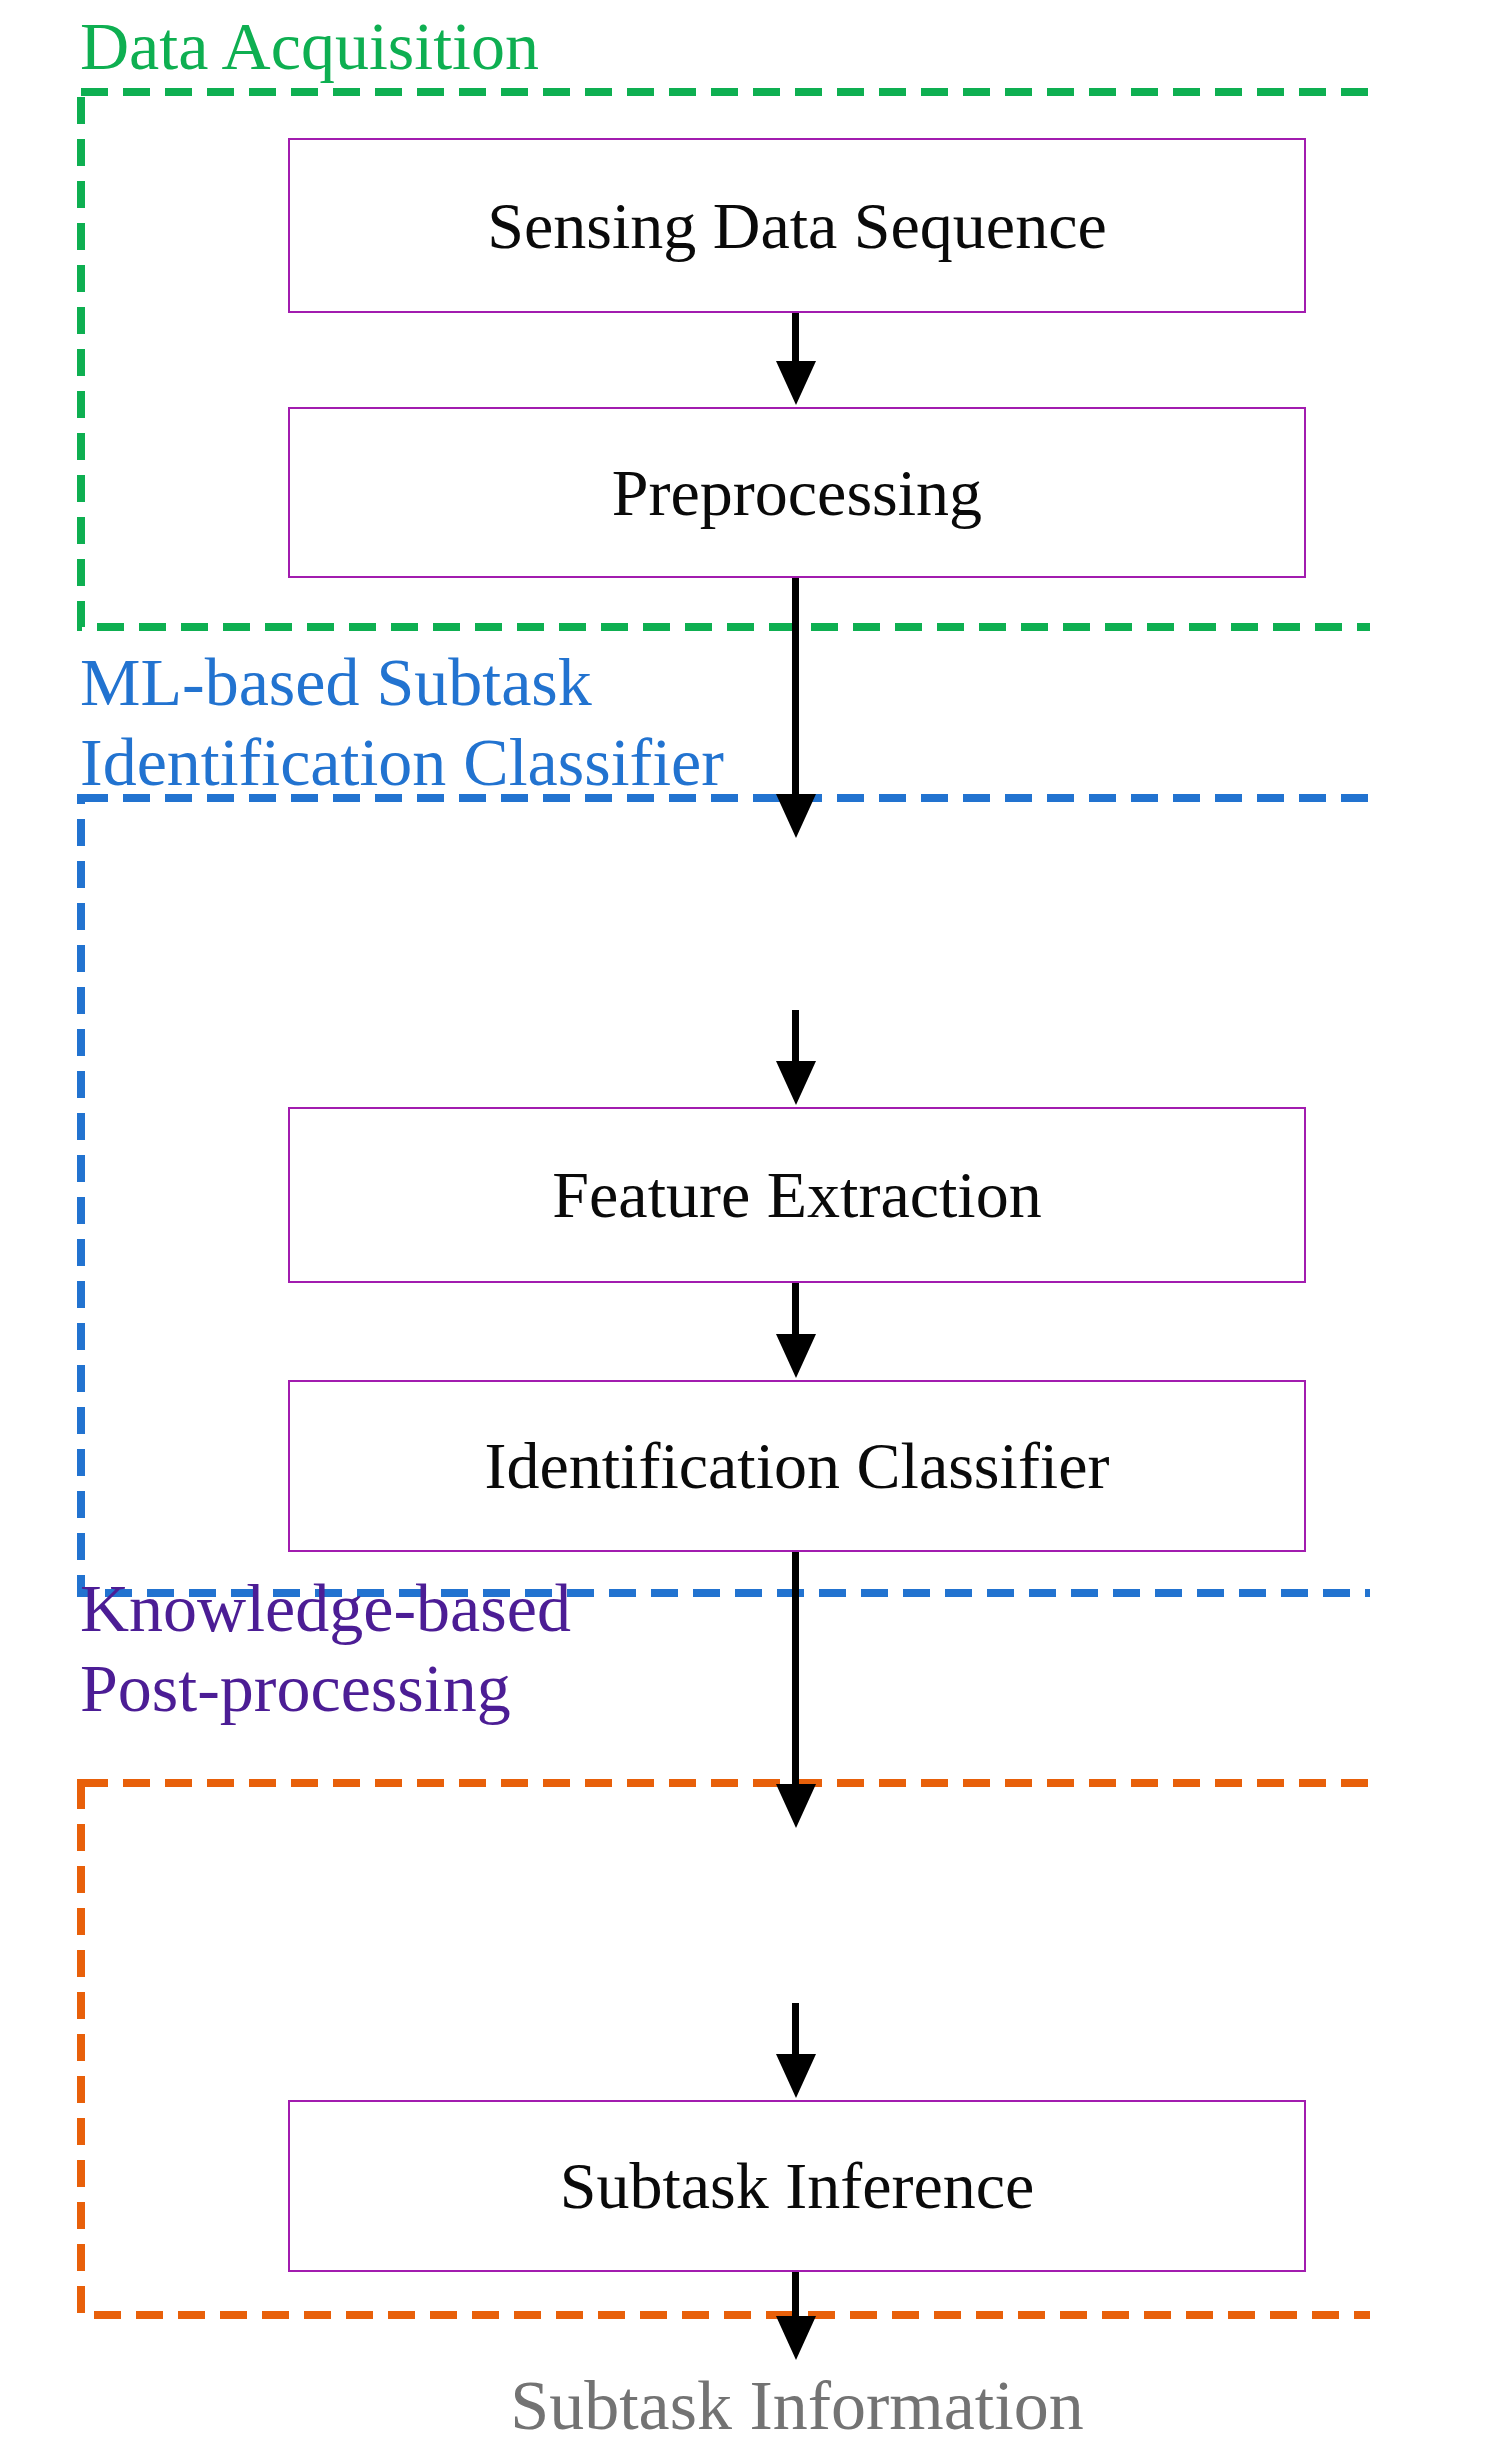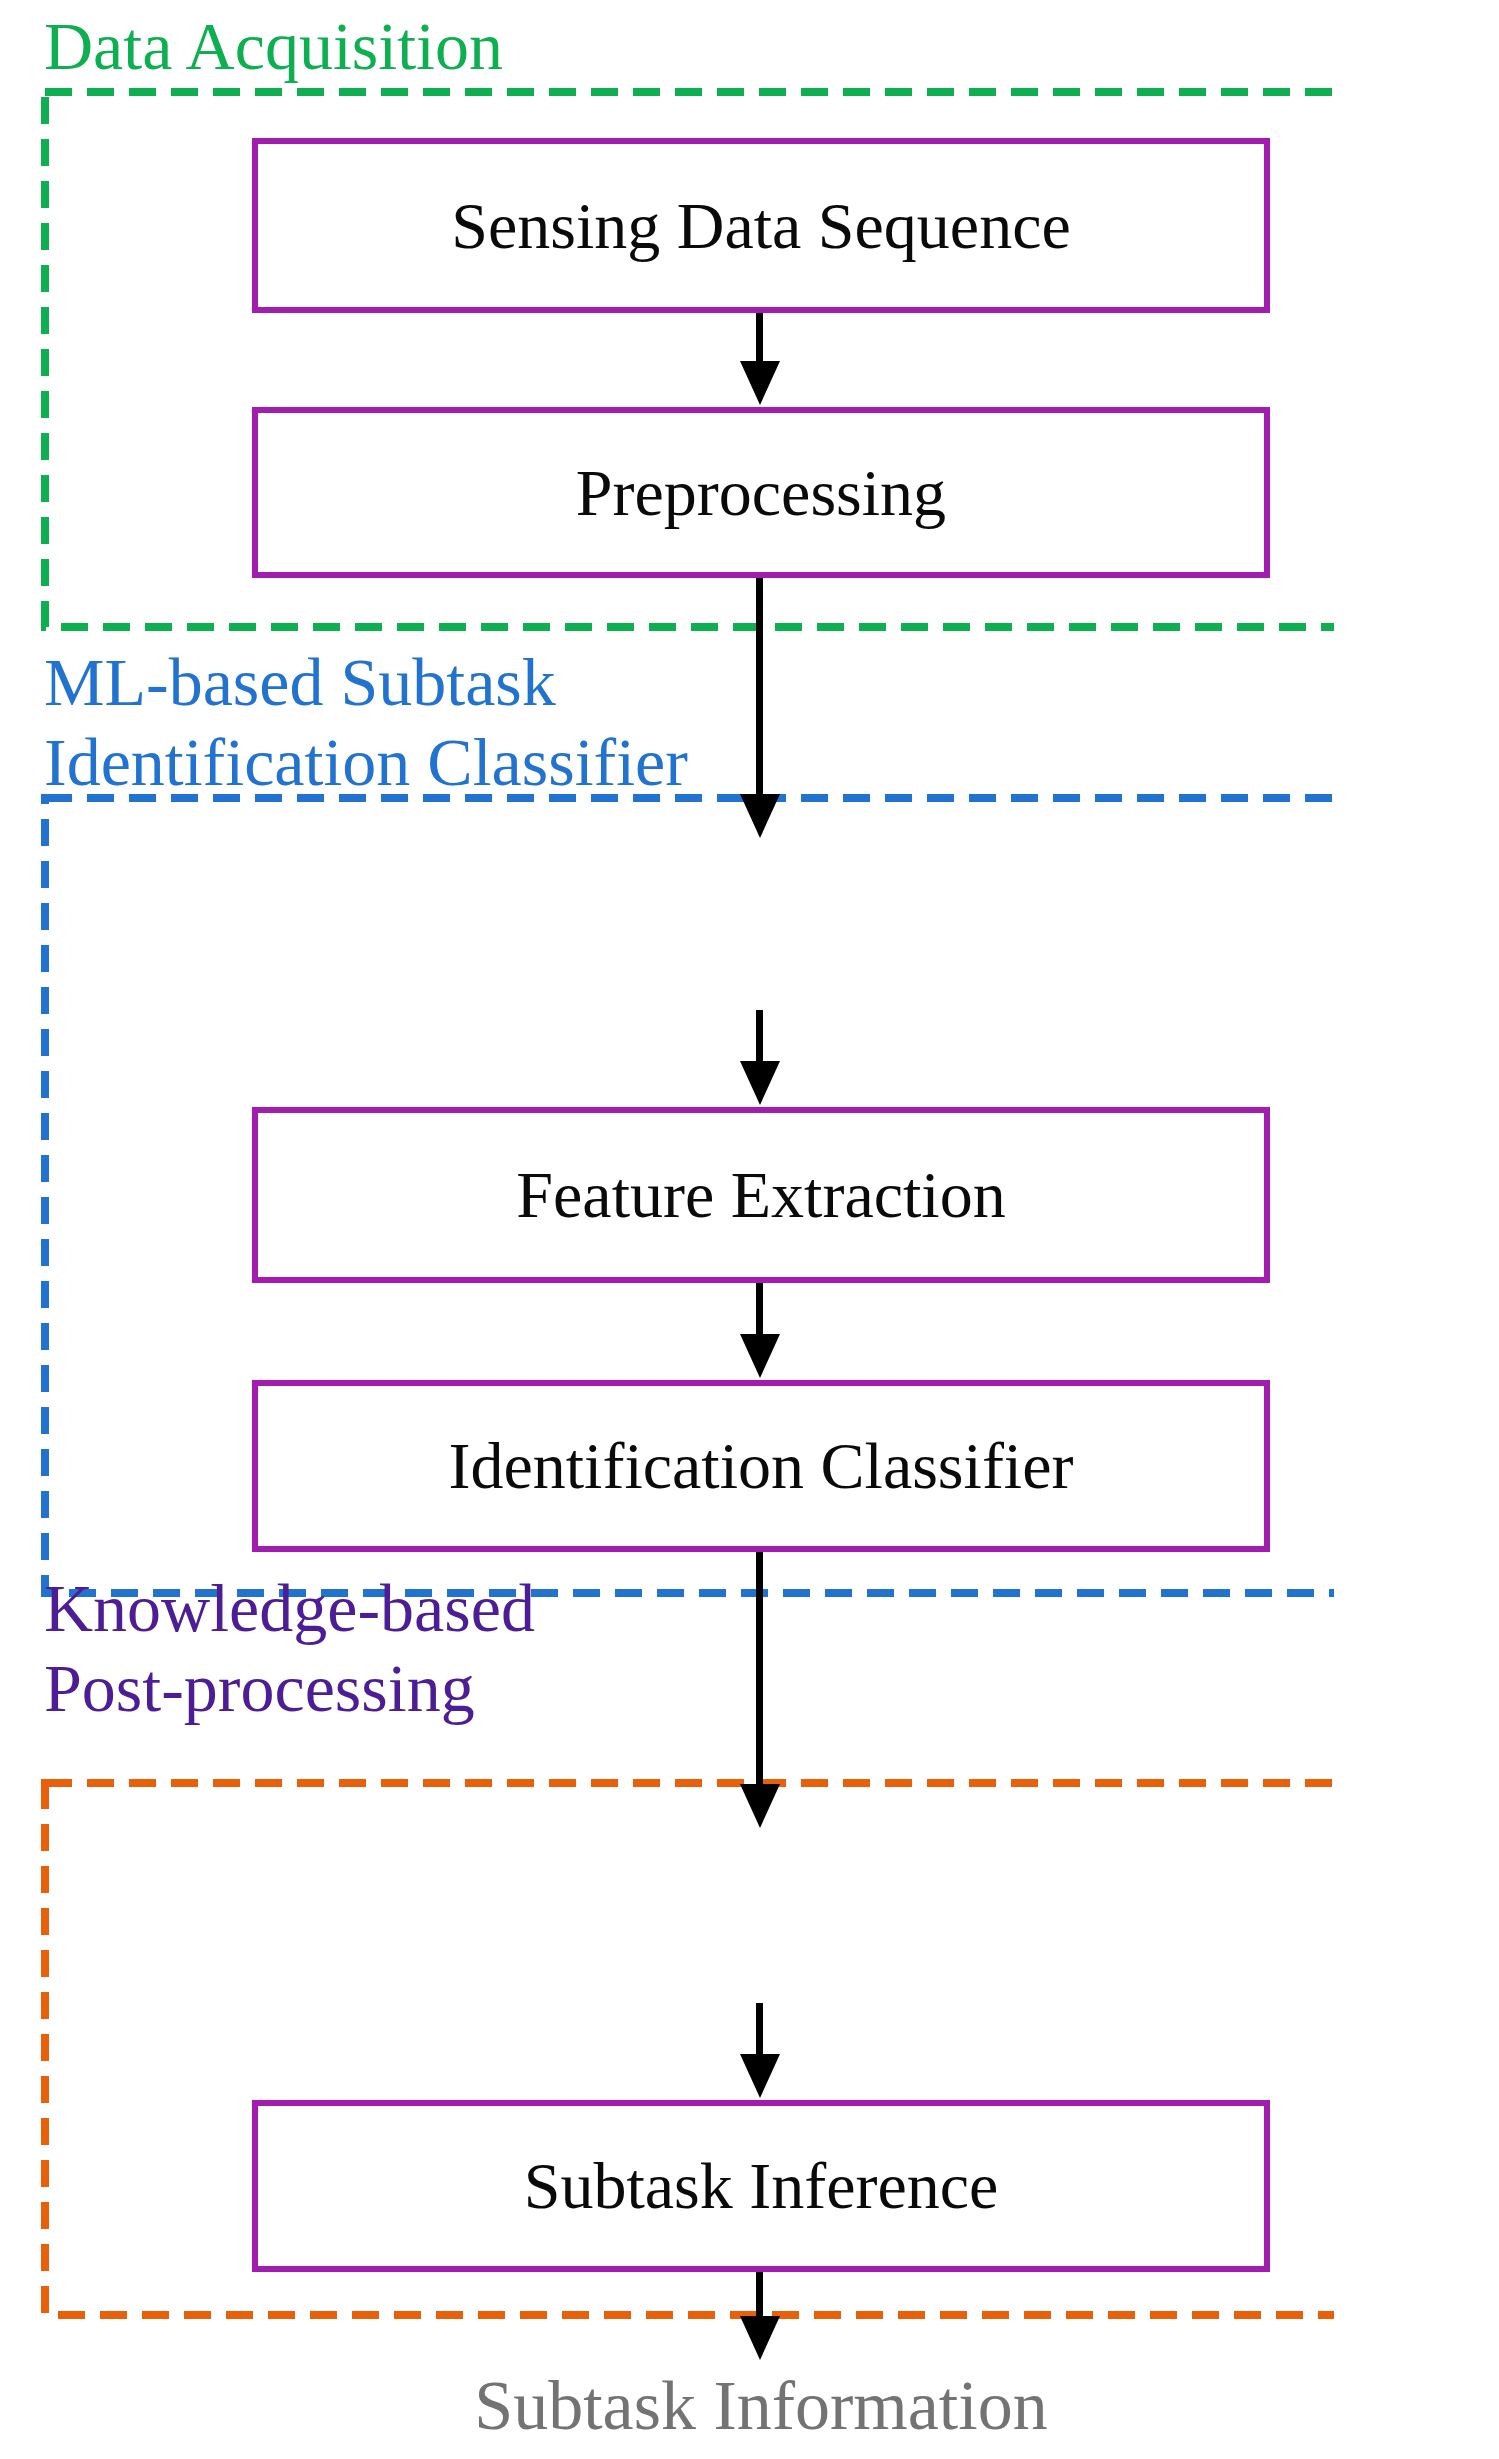--- a/index.html
+++ b/index.html
@@ -7,40 +7,41 @@
     padding: 0;
     background: #ffffff;
   }
   .canvas {
     position: relative;
     width: 1334px;
     height: 2459px;
     background: #ffffff;
     font-family: "Liberation Serif", "DejaVu Serif", serif;
     overflow: hidden;
+    margin-left: 36px;
   }
   .dash-svg {
     position: absolute;
     z-index: 0;
   }
   .section-label {
     position: absolute;
     left: 44px;
     font-size: 68px;
     line-height: 80px;
     white-space: nowrap;
     z-index: 3;
   }
   .flow-box {
     position: absolute;
     left: 252px;
     width: 1018px;
     box-sizing: border-box;
     background: #ffffff;
-    border: 6px solid #a21caf;
+    border: 2px solid #a21caf;
     display: flex;
     align-items: center;
     justify-content: center;
     font-size: 66px;
     color: #0a0a0a;
     z-index: 2;
     white-space: nowrap;
   }
   .arrow-line {
     position: absolute;

